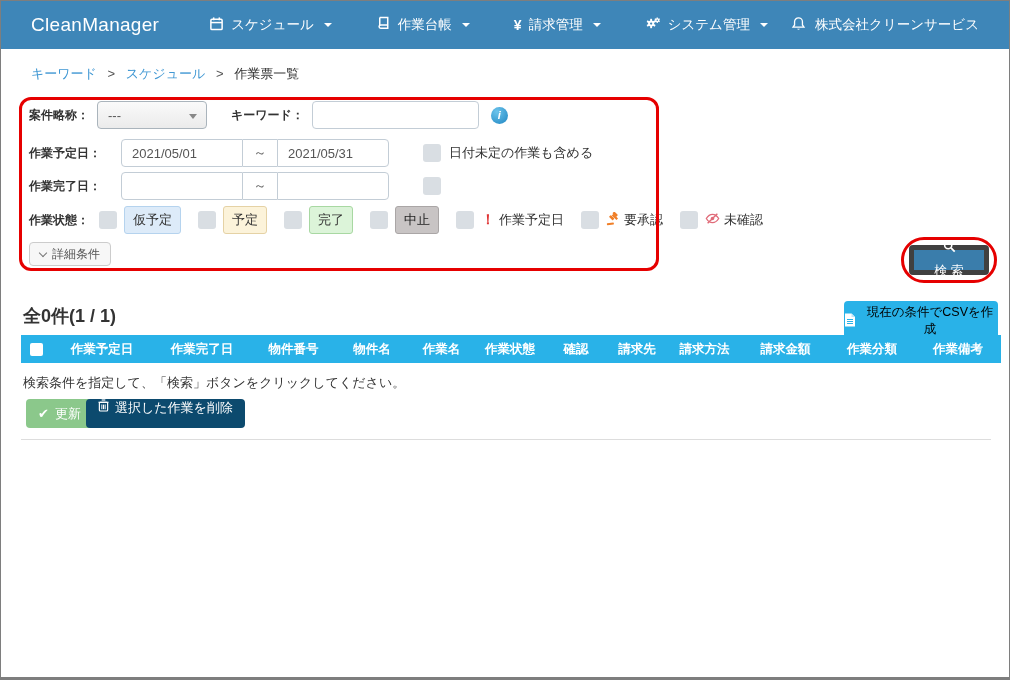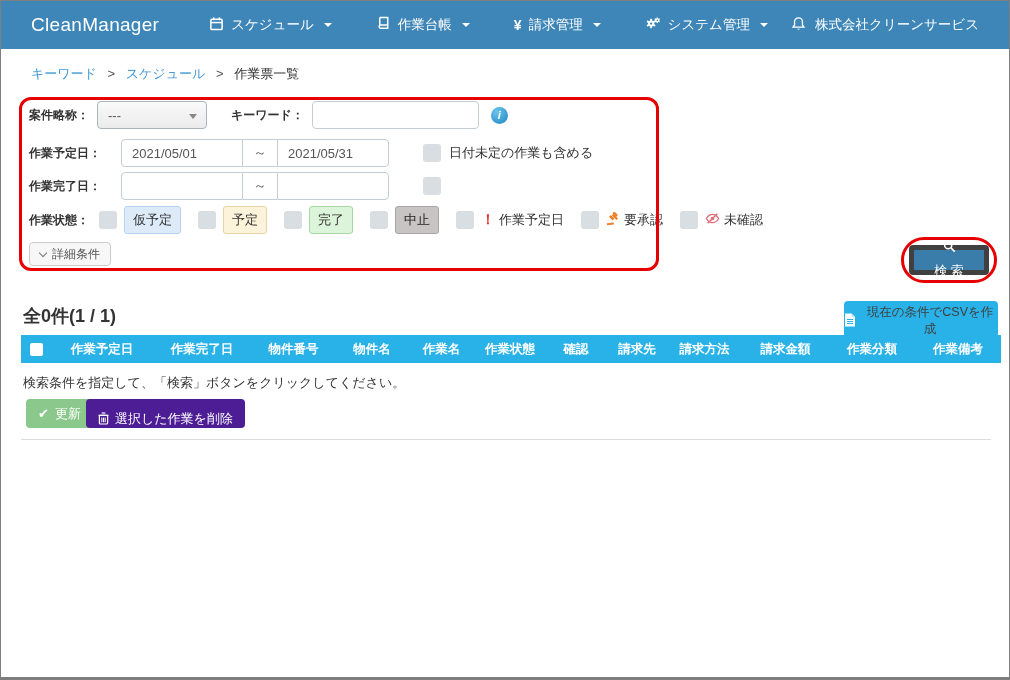--- a/index.html
+++ b/index.html
@@ -67,35 +67,35 @@
 
   
   .ann-rect{ position:absolute; left:18px; top:96px; width:640px; height:174px;
              border:3px solid #e60000; border-radius:12px; pointer-events:none; }
   .ann-oval{ position:absolute; left:900px; top:236px; width:96px; height:46px;
              border:3px solid #e60000; border-radius:23px; pointer-events:none; }
 
   
   .result-count{ position:absolute; left:22px; top:303px; font-size:18px; font-weight:bold; color:#333; }
   .csv-btn{ position:absolute; left:843px; top:300px; width:154px; height:40px; background:#29b2e8;
-            border:none; border-radius:4px; color:#404040; font-size:12.5px;
+            border:none; border-radius:4px; color:#000000; font-size:12.5px;
             display:flex; align-items:center; justify-content:center; gap:6px; cursor:pointer; }
   .results-table{ position:absolute; left:20px; top:334px; width:970px; border-collapse:collapse;
                   table-layout:fixed; }
   .results-table th{ background:#29b2e8; color:#fff; font-size:12.5px; font-weight:bold;
                      height:28px; text-align:center; padding:0; white-space:nowrap; overflow:hidden; }
   .hcb{ width:13px; height:13px; background:#fff; border-radius:2px; display:inline-block;
         vertical-align:middle; cursor:pointer; }
   .empty-msg{ position:absolute; left:22px; top:373px; font-size:13px; color:#333; }
   .update-btn{ position:absolute; left:25px; top:398px; height:29px; padding:0 12px; background:#8bc88b;
                border:none; border-radius:4px; color:#fff; font-size:13px; display:flex;
                align-items:center; gap:6px; cursor:pointer; }
-  .delete-btn{ position:absolute; left:85px; top:398px; height:29px; padding:0 12px; background:#4c1d95;
+  .delete-btn{ position:absolute; left:85px; top:398px; height:29px; padding:0 12px; background:#0c4a6e;
                border:none; border-radius:4px; color:#fff; font-size:13px; display:flex;
-               align-items:flex-end; gap:6px; cursor:pointer; }
+               align-items:flex-start; gap:6px; cursor:pointer; }
   .divider{ position:absolute; left:20px; top:438px; width:970px; border-top:1px solid #ddd; }
 </style>
 </head>
 <body>
 
 <div class="page">
 
   <header class="navbar">
     <div class="brand">CleanManager</div>
 

